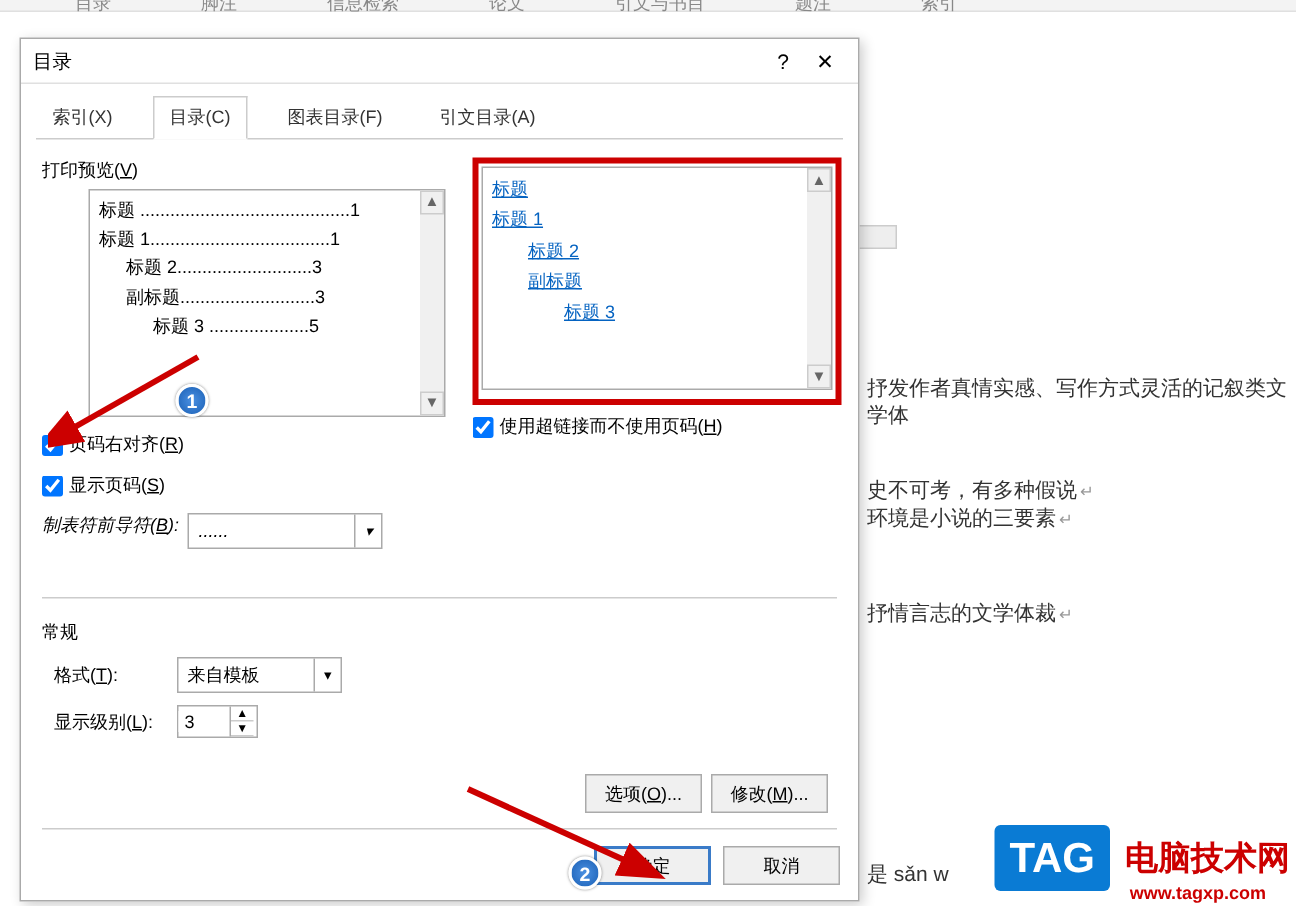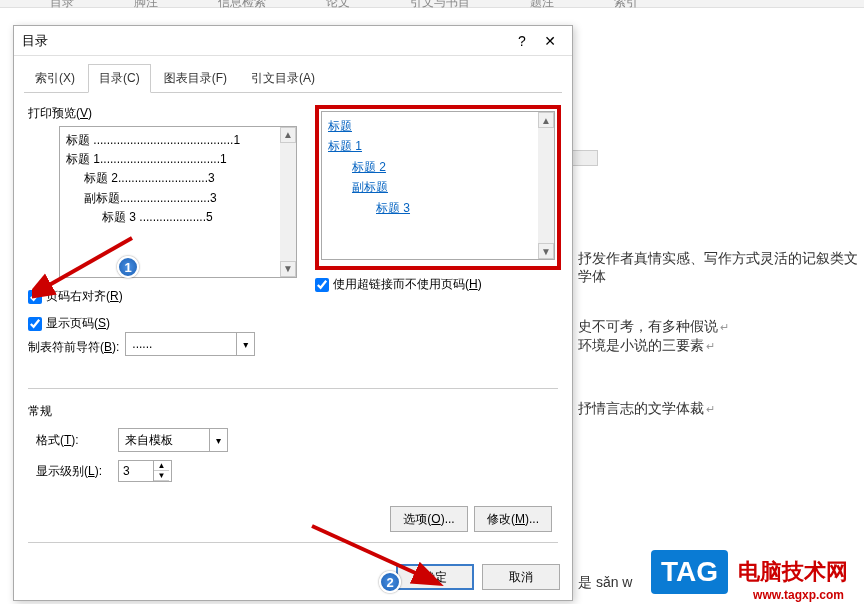--- a/index.html
+++ b/index.html
@@ -8,21 +8,21 @@
 .ribbon-bg { position: absolute; top: 0; left: 0; width: 864px; height: 8px; background: #f3f3f3; border-bottom: 1px solid #e0e0e0; }
 .ribbon-labels { position: absolute; top: -6px; left: 0; width: 864px; display: flex; gap: 60px; padding-left: 50px; color: #888; font-size: 12px; }
 
 .bg-text { position: absolute; left: 578px; font-size: 14px; color: #333; }
 
 .dialog { position: absolute; top: 25px; left: 13px; width: 560px; height: 576px; background: #fff; border: 1px solid #aaa; box-shadow: 2px 2px 8px rgba(0,0,0,0.2); }
 .dialog-title { height: 30px; display: flex; align-items: center; padding: 0 8px; border-bottom: 1px solid #e0e0e0; }
 .dialog-title span { flex: 1; font-size: 13px; }
 .dialog-title .help, .dialog-title .close { width: 28px; height: 24px; display: flex; align-items: center; justify-content: center; font-size: 14px; cursor: pointer; }
 
-.tabs { display: flex; padding: 8px 6px 0 10px; gap: 2px; }
+.tabs { display: flex; padding: 8px 6px 0 10px; gap: 16px; }
 .tab { padding: 5px 10px; border: 1px solid transparent; cursor: pointer; color: #333; font-size: 12px;}
 .tab.active { border: 1px solid #ccc; border-bottom: 1px solid #fff; background: #fff; }
 .tab-line { border-bottom: 1px solid #ccc; margin: 0 10px; margin-top: -1px; }
 
 .content { padding: 12px 14px; }
 .row { display: flex; gap: 18px; }
 .col { flex: 1; }
 
 .label-u { margin-bottom: 4px; }
 .label-u u { text-decoration: underline; }
@@ -33,21 +33,21 @@
 .scroll-v .track { flex: 1; }
 
 .web-preview-wrap { border: 4px solid #c00; padding: 2px 2px 6px 2px; position: relative; }
 .web-preview-wrap .label-u { padding-left: 4px; }
 .web-box { width: 234px; height: 149px; border: 1px solid #aaa; padding: 4px 6px; font-size: 12px; line-height: 1.7; position: relative; }
 .web-box a { color: #0563c1; text-decoration: underline; cursor: pointer; }
 
 .checkbox-row { margin-top: 10px; display: flex; align-items: center; gap: 4px; }
 .checkbox-row input { width: 14px; height: 14px; }
 
-.leader-row { margin-top: 0; display: flex; align-items: flex-end; gap: 6px; }
+.leader-row { margin-top: 10px; display: flex; align-items: flex-start; gap: 6px; font-style: italic; }
 .combo { border: 1px solid #aaa; height: 24px; display: flex; align-items: center; padding: 0 6px; min-width: 110px; background: #fff; position: relative; }
 .combo .caret { position: absolute; right: 0; top: 0; width: 18px; height: 100%; border-left: 1px solid #aaa; display:flex; align-items:center; justify-content:center; font-size:10px; }
 
 .section-h { margin-top: 44px; margin-bottom: 8px; }
 .form-row { display: flex; align-items: center; gap: 10px; margin-bottom: 8px; padding-left: 8px;}
 .form-row label { width: 72px; }
 .spin { width: 54px; border: 1px solid #aaa; height: 22px; display:flex; align-items:center; }
 .spin input { border: none; width: 34px; padding-left: 4px; font-size:12px; }
 .spin .spinbtns { width: 16px; display:flex; flex-direction:column; border-left:1px solid #aaa; height: 100%; }
 .spin .spinbtns div { flex:1; font-size:8px; display:flex; align-items:center; justify-content:center; border-bottom:1px solid #ccc;}
@@ -56,21 +56,21 @@
 .btn { min-width: 78px; height: 26px; border: 1px solid #aaa; background: #f0f0f0; display:flex; align-items:center; justify-content:center; cursor:pointer; font-size:12px; }
 .btn.primary { border: 2px solid #3a7bc8; }
 
 .footer-btns { position: absolute; bottom: 10px; right: 12px; display: flex; gap: 8px; }
 
 .arrow-red { position: absolute; pointer-events: none; }
 .circle-num { width: 22px; height: 22px; border-radius: 50%; background: radial-gradient(#4a90e2,#1a5fb4); color:#fff; display:flex; align-items:center; justify-content:center; font-weight:bold; font-size:13px; border:2px solid #fff; box-shadow: 0 0 2px rgba(0,0,0,0.5); position:absolute; }
 
 .bg-pill { position:absolute; left:570px; top: 150px; width: 28px; height: 16px; background:#eee; border:1px solid #ccc; }
 
-.watermark { position: absolute; right: 16px; bottom: 10px; display:flex; align-items:center; gap:10px; }
+.watermark { position: absolute; right: 4px; bottom: 10px; display:flex; align-items:center; gap:10px; }
 .tag-box { background:#0a7bd4; color:#fff; font-weight:bold; font-size:28px; padding: 6px 10px; border-radius:4px; font-family: Arial; }
 .wm-text { color:#c00; font-weight:bold; font-size:22px; }
 .wm-sub { position:absolute; right: 20px; bottom: 2px; font-size:12px; color:#c00; font-weight: bold; margin-top: 48px;}
 
 .ret-sym::after { content: "↵"; color:#999; font-size:11px; margin-left:2px; }
 </style>
 </head>
 <body>
 
 <div class="ribbon-bg"></div>

